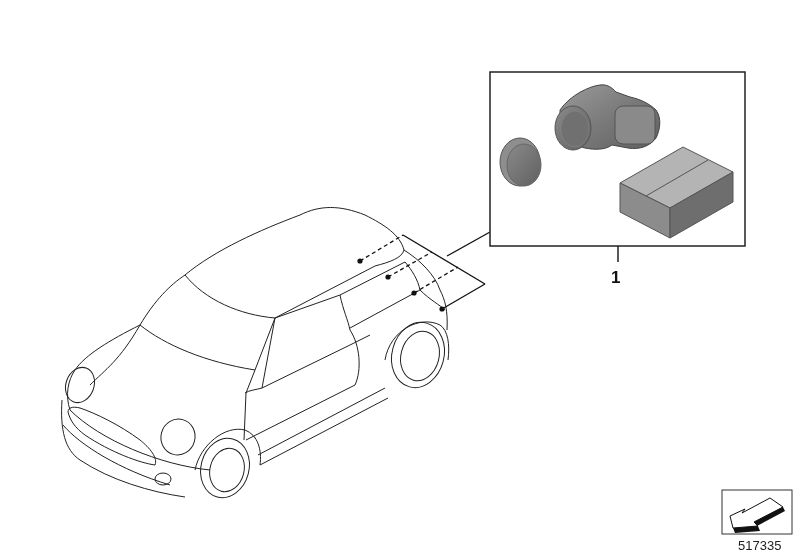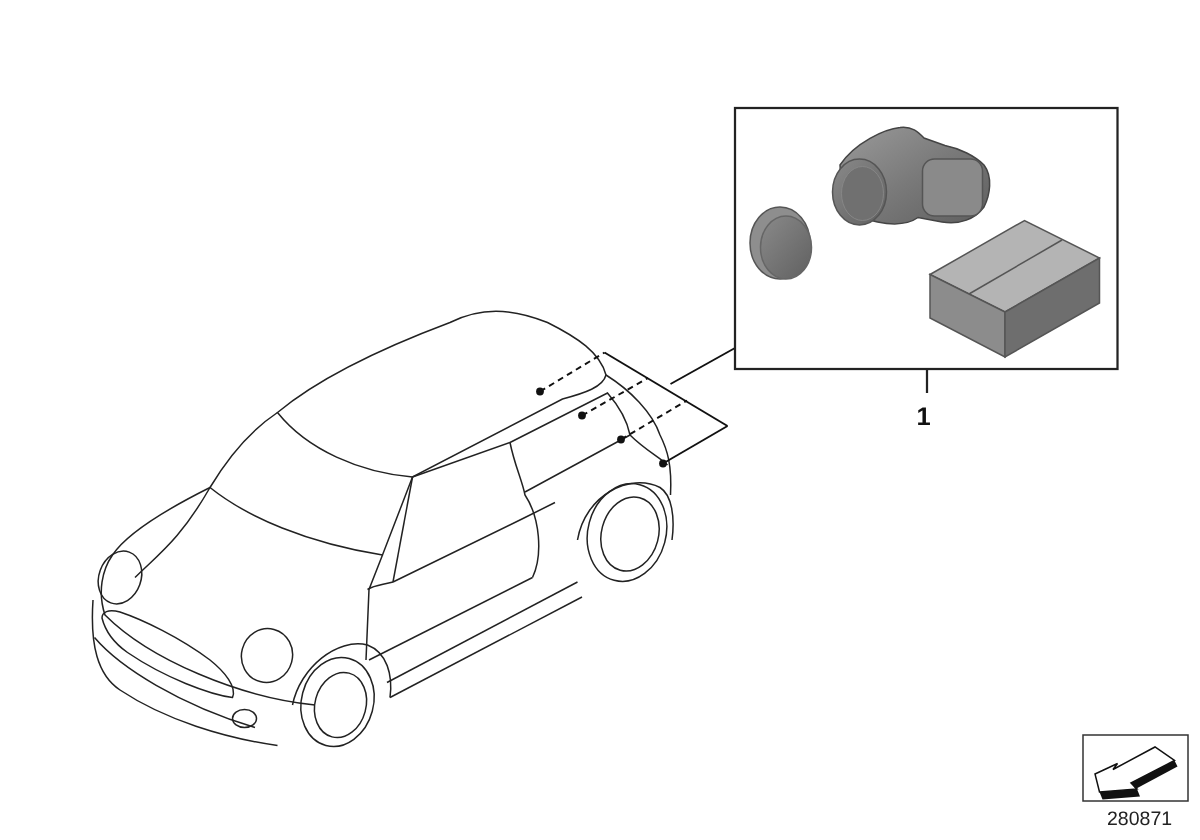--- a/index.html
+++ b/index.html
@@ -110,13 +110,13 @@
 
   <g>
     <rect x="722" y="490" width="70" height="44" fill="#fff" stroke="#333" stroke-width="1"></rect>
     <polygon points="730,516 745,509 742,513 770,498 783,507 754,522 758,526 733,528" fill="#fff" stroke="#111" stroke-width="1"></polygon>
     <polygon points="733,528 758,526 760,531 735,533" fill="#111"></polygon>
     <polygon points="754,522 783,507 785,511 757,526" fill="#111"></polygon>
   </g>
 </svg>
 
 <div class="callout-num">1</div>
-<div class="diagram-id">280871</div>
+<div class="diagram-id">517335</div>
 
 </body></html>

